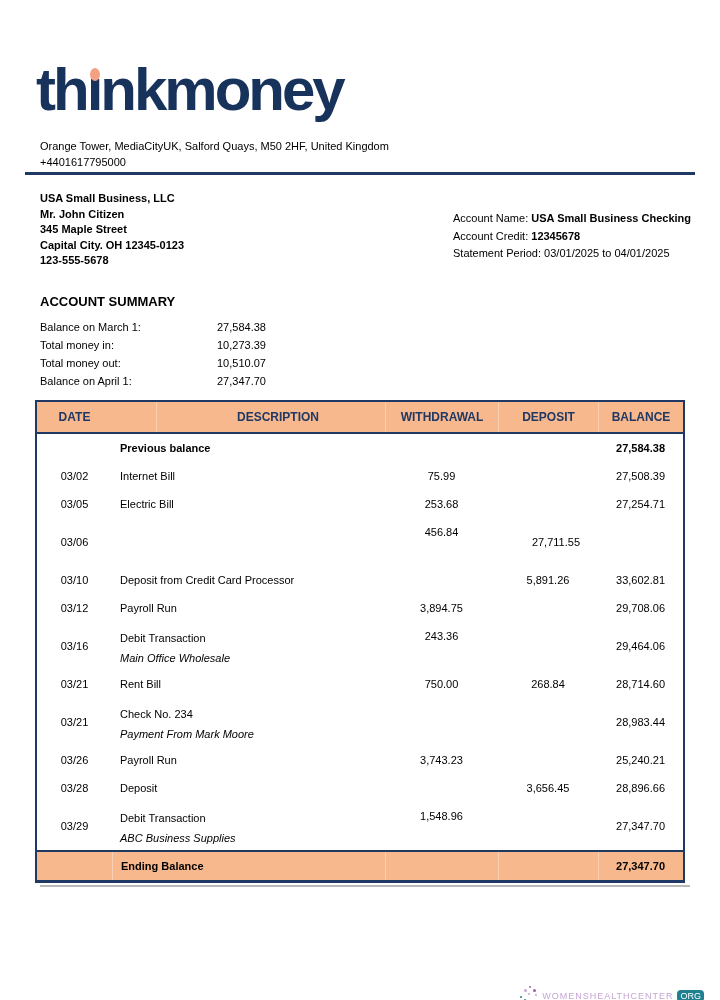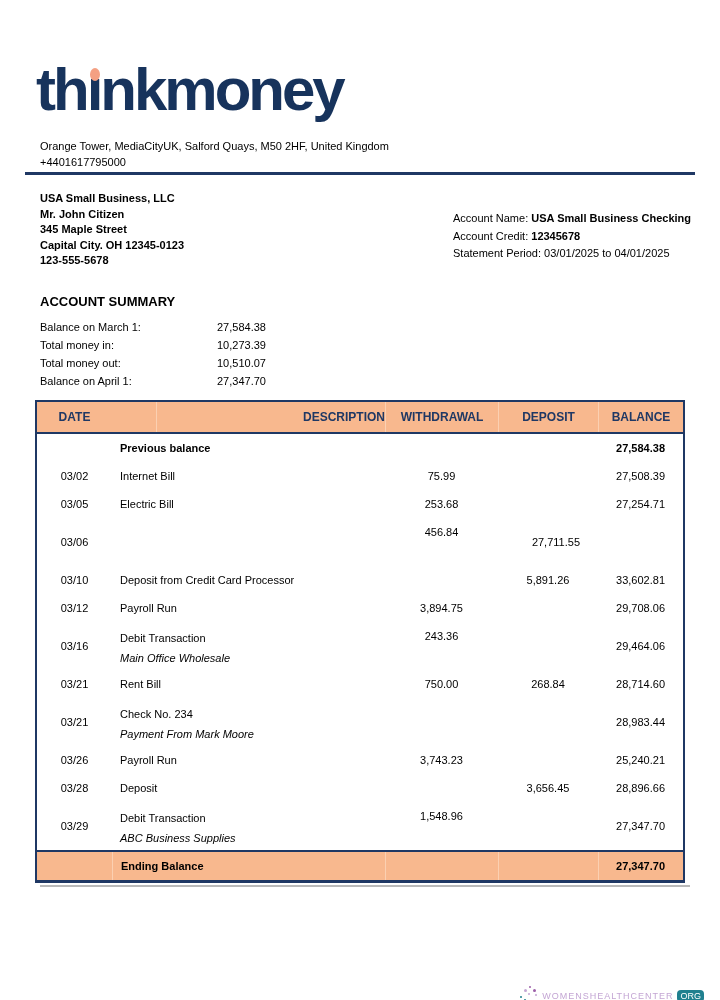--- a/index.html
+++ b/index.html
@@ -35,21 +35,21 @@
   .summary{position:absolute;left:40px;top:321px;font-size:11px;}
   .summary .srow{display:flex;height:18px;}
   .summary .slabel{width:177px;}
   
   .stmt-table{position:absolute;left:35px;top:400px;width:650px;font-size:11px;}
   .thead{display:grid;grid-template-columns:75px 273px 113px 100px 1fr;height:34px;
          background:var(--peach);border:2px solid var(--navy);}
   .thead .th{color:var(--navy);font-weight:bold;font-size:12px;line-height:30px;
              text-align:center;border-left:1px solid var(--peach-sep);}
   .thead .th:first-child{border-left:none;}
-  .thead .th-desc{text-align:right;padding-left:14px;margin-left:44px;}
+  .thead .th-desc{text-align:center;padding-left:14px;margin-left:44px;}
   .tbody{background:#fff;border-left:2px solid var(--navy);border-right:2px solid var(--navy);
          border-bottom:2px solid var(--navy);}
   .row{display:grid;grid-template-columns:75px 273px 113px 100px 1fr;}
   .row.single{height:28px;}
   .row.double{height:48px;}
   .cell-date{text-align:center;}
   .single .cell{line-height:28px;}
   .double .cell-date,.double .cell-bal{line-height:48px;}
   .double .cell-wd,.double .cell-dep{padding-top:7px;line-height:14px;}
   .cell-desc{padding-left:8px;}

